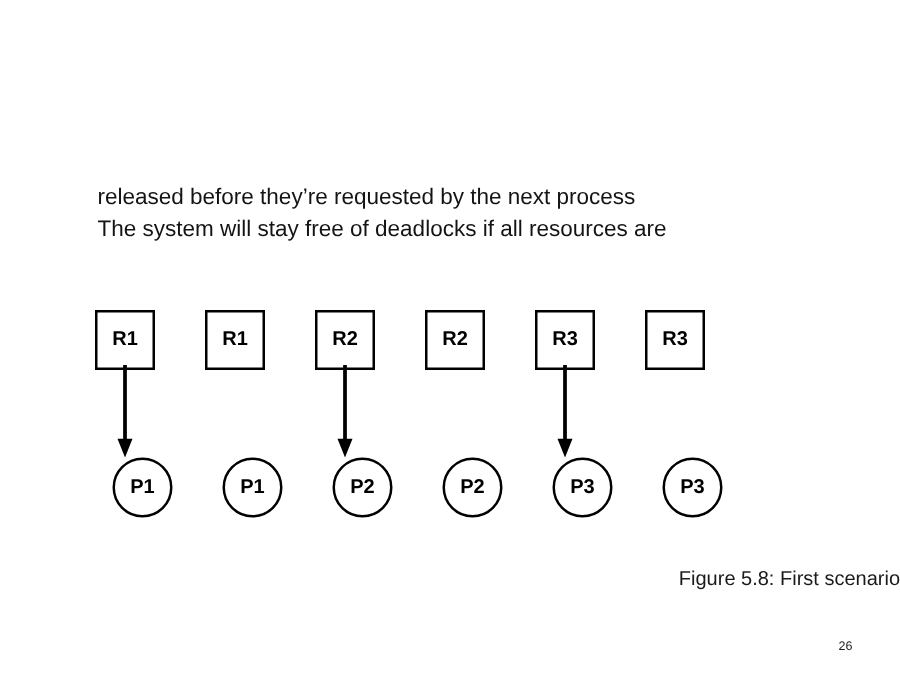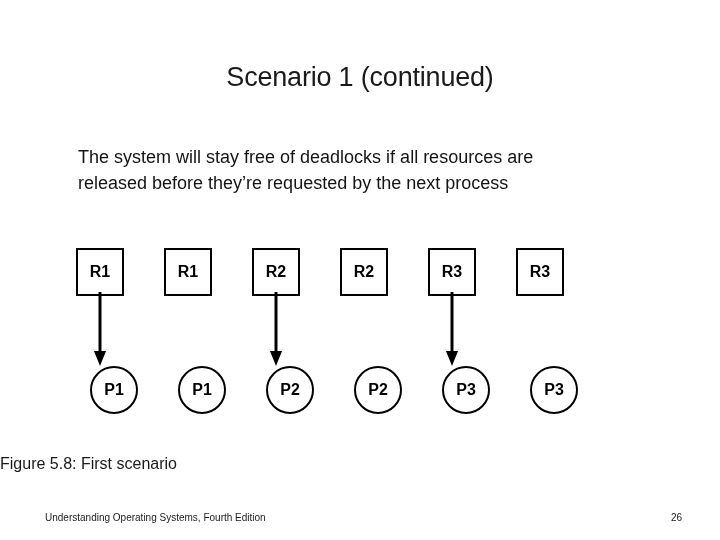--- a/index.html
+++ b/index.html
@@ -112,21 +112,21 @@
     height: 78px;
     pointer-events: none;
   }
 
   
   .figure-caption {
     position: absolute;
     left: 0;
     top: 455px;
     width: 720px;
-    text-align: left;
+    text-align: right;
     font-size: 16px;
     color: #1a1a1a;
     white-space: nowrap;
   }
 
   
   .footer {
     position: absolute;
     left: 0;
     top: 512px;
@@ -148,25 +148,24 @@
     font-size: 10px;
     color: #1a1a1a;
     margin-left: 38px;
   }
 </style>
 </head>
 <body>
 
 <div class="slide">
 
-  <div class="slide-title">Scenario 1 (continued)</div>
 
   <div class="body-text">
+    <span class="line">released before they’re requested by the next process</span>
     <span class="line">The system will stay free of deadlocks if all resources are</span>
-    <span class="line">released before they’re requested by the next process</span>
   </div>
 
   <div class="diagram">
 
     <div class="node-col" style="left:70px;">
       <div class="resource-box">R1</div>
       <svg class="edge" viewBox="0 0 60 78" width="60" height="78">
         <line x1="30" y1="0" x2="30" y2="64" stroke="#000000" stroke-width="3"></line>
         <polygon points="30,74 24,59 36,59" fill="#000000"></polygon>
       </svg>
@@ -207,17 +206,16 @@
       <div class="resource-box">R3</div>
 
       <div class="process-circle">P3</div>
     </div>
 
   </div>
 
   <div class="figure-caption">Figure 5.8: First scenario</div>
 
   <div class="footer">
-    <div class="footer-text">Understanding Operating Systems, Fourth Edition</div>
     <div class="footer-page">26</div>
   </div>
 
 </div>
 
 </body></html>

